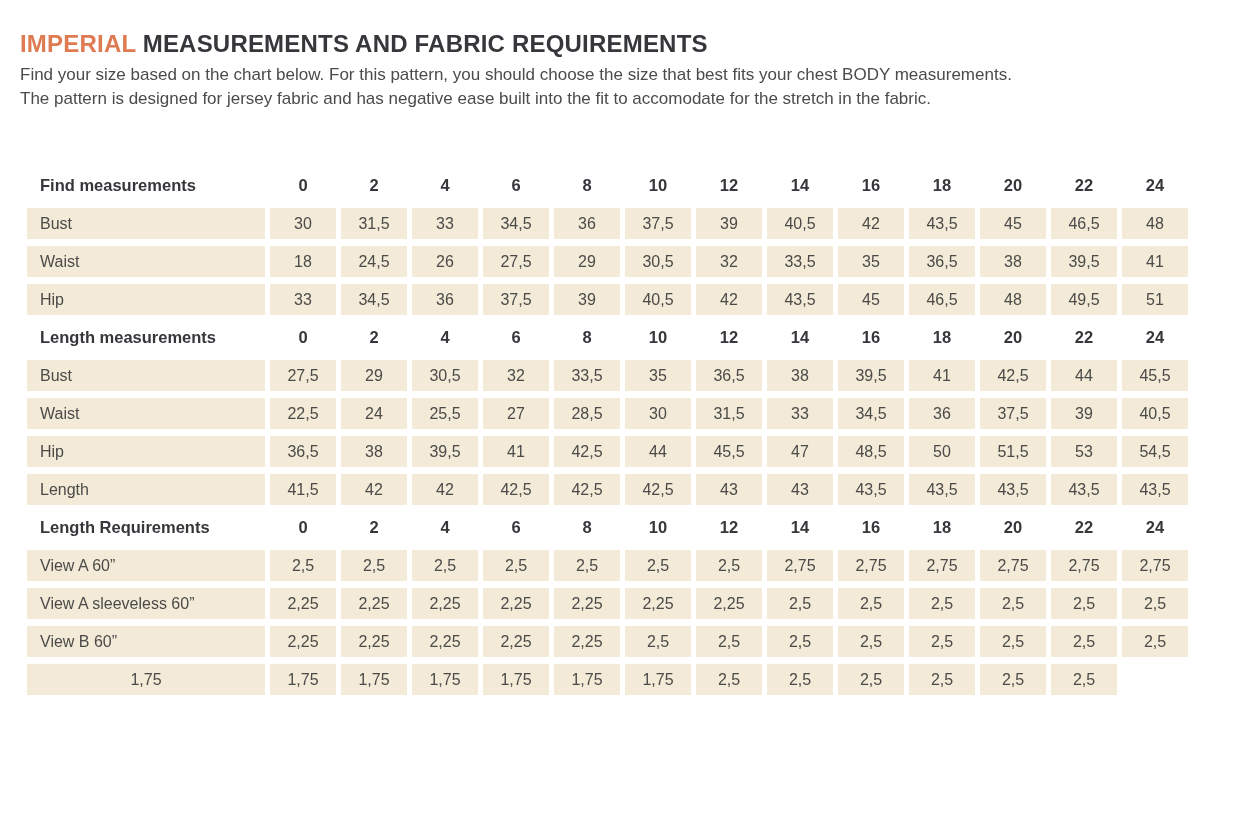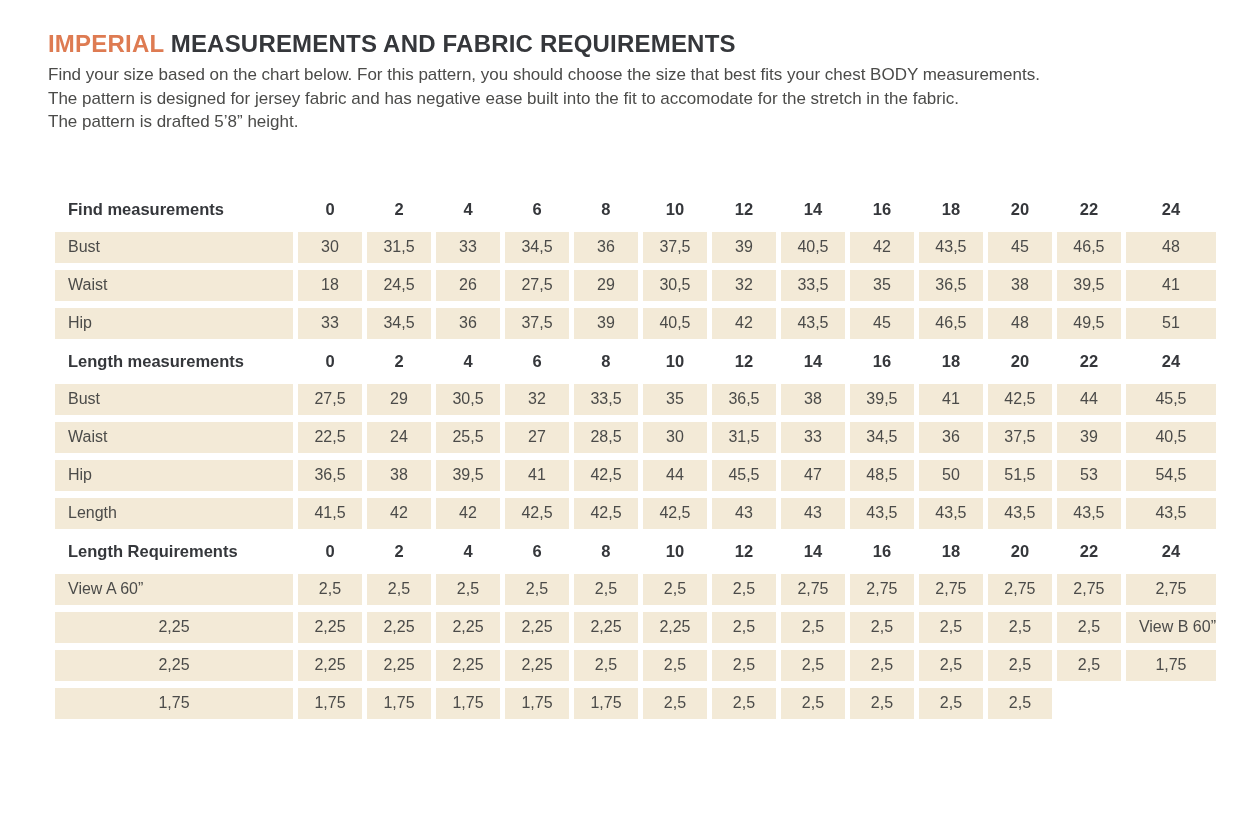--- a/index.html
+++ b/index.html
@@ -13,21 +13,21 @@
   html, body {
     margin: 0; padding: 0;
     background: var(--page-bg);
     font-family: "Liberation Sans", "DejaVu Sans", sans-serif;
   }
   .page {
     position: relative;
     width: 1246px;
     height: 832px;
     background: var(--page-bg);
-    padding: 31px 48px 0 48px;
+    padding: 31px 48px 0 20px;
     overflow: hidden;
   }
   h1.title {
     margin: 0 0 7px 0;
     font-size: 24px;
     line-height: 25px;
     font-weight: 700;
     letter-spacing: 0.2px;
     color: var(--heading-text);
   }
@@ -72,21 +72,20 @@
 </head>
 <body>
 
 <div class="page">
 
   <h1 class="title"><span class="accent">IMPERIAL</span><span> MEASUREMENTS AND FABRIC REQUIREMENTS</span></h1>
 
   <p class="intro">
     <span>Find your size based on the chart below. For this pattern, you should choose the size that best fits your chest BODY measurements.</span><br>
     <span>The pattern is designed for jersey fabric and has negative ease built into the fit to accomodate for the stretch in the fabric.</span><br>
-    <span>The pattern is drafted 5’8” height.</span>
   </p>
 
   <div class="size-table" id="size-table">
       <div class="cell head label">Find measurements</div>
       <div class="cell head num">0</div>
       <div class="cell head num">2</div>
       <div class="cell head num">4</div>
       <div class="cell head num">6</div>
       <div class="cell head num">8</div>
       <div class="cell head num">10</div>
@@ -230,20 +229,21 @@
       <div class="cell data num">2,5</div>
       <div class="cell data num">2,5</div>
       <div class="cell data num">2,5</div>
       <div class="cell data num">2,5</div>
       <div class="cell data num">2,75</div>
       <div class="cell data num">2,75</div>
       <div class="cell data num">2,75</div>
       <div class="cell data num">2,75</div>
       <div class="cell data num">2,75</div>
       <div class="cell data num">2,75</div>
+      <div class="cell data label">View A sleeveless 60”</div>
       <div class="cell data num">2,25</div>
       <div class="cell data num">2,25</div>
       <div class="cell data num">2,25</div>
       <div class="cell data num">2,25</div>
       <div class="cell data num">2,25</div>
       <div class="cell data num">2,25</div>
       <div class="cell data num">2,25</div>
       <div class="cell data num">2,5</div>
       <div class="cell data num">2,5</div>
       <div class="cell data num">2,5</div>

